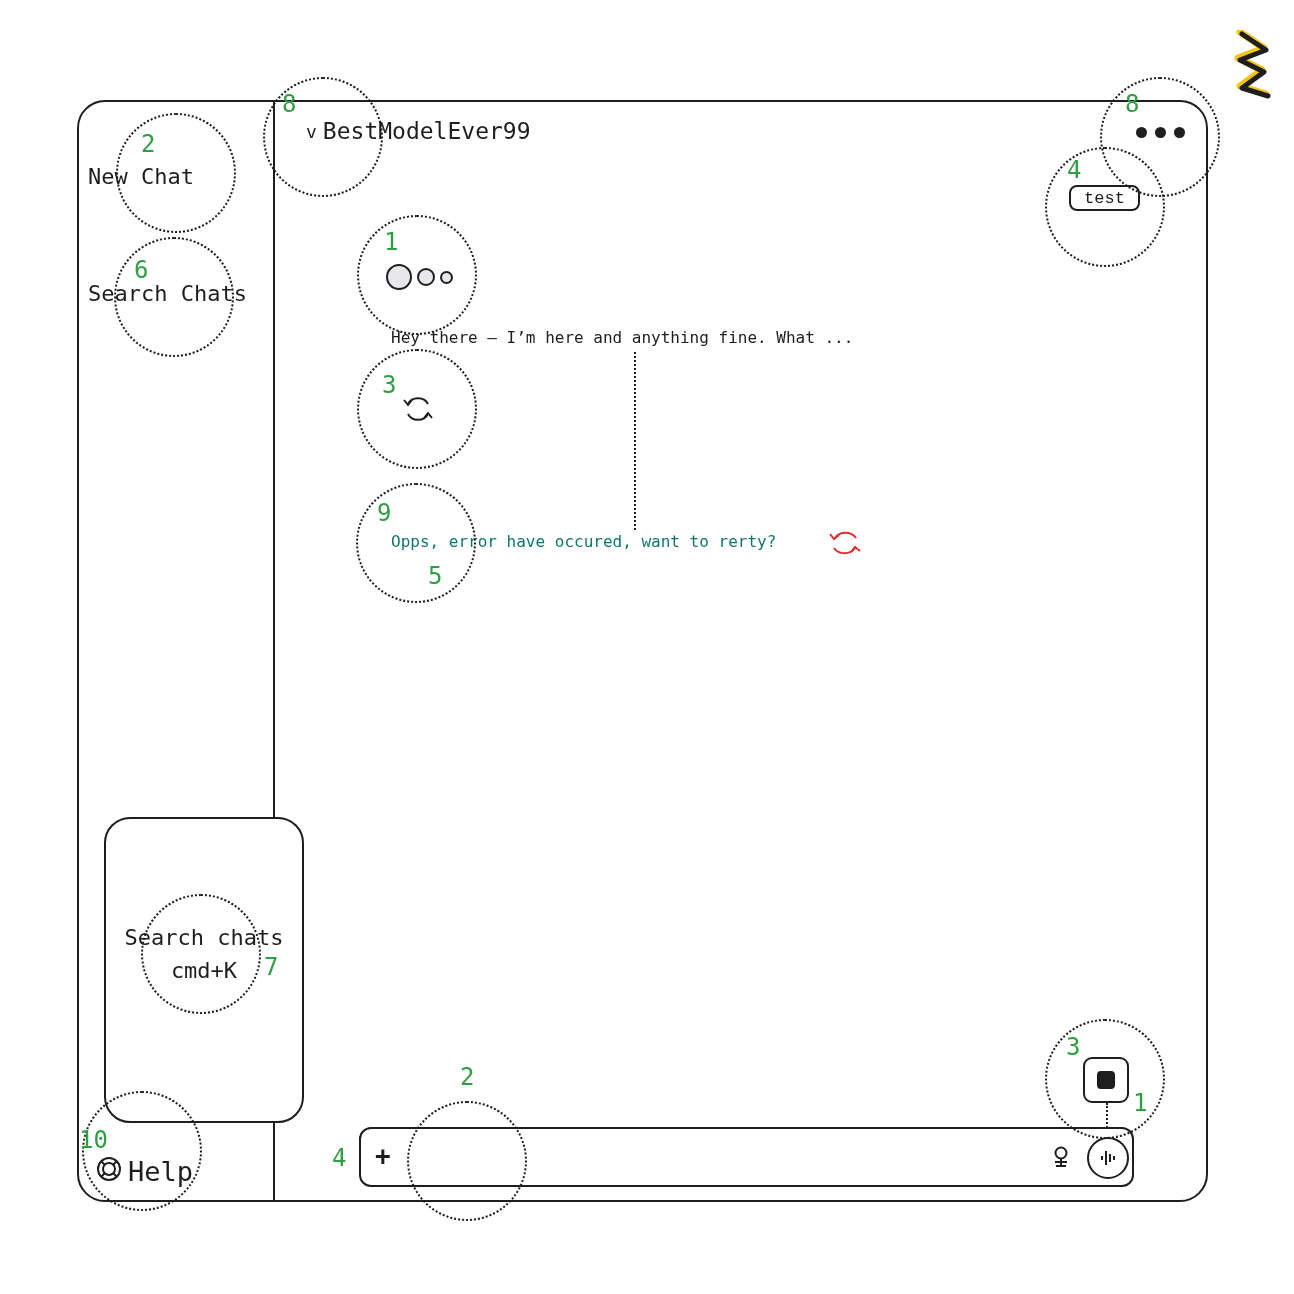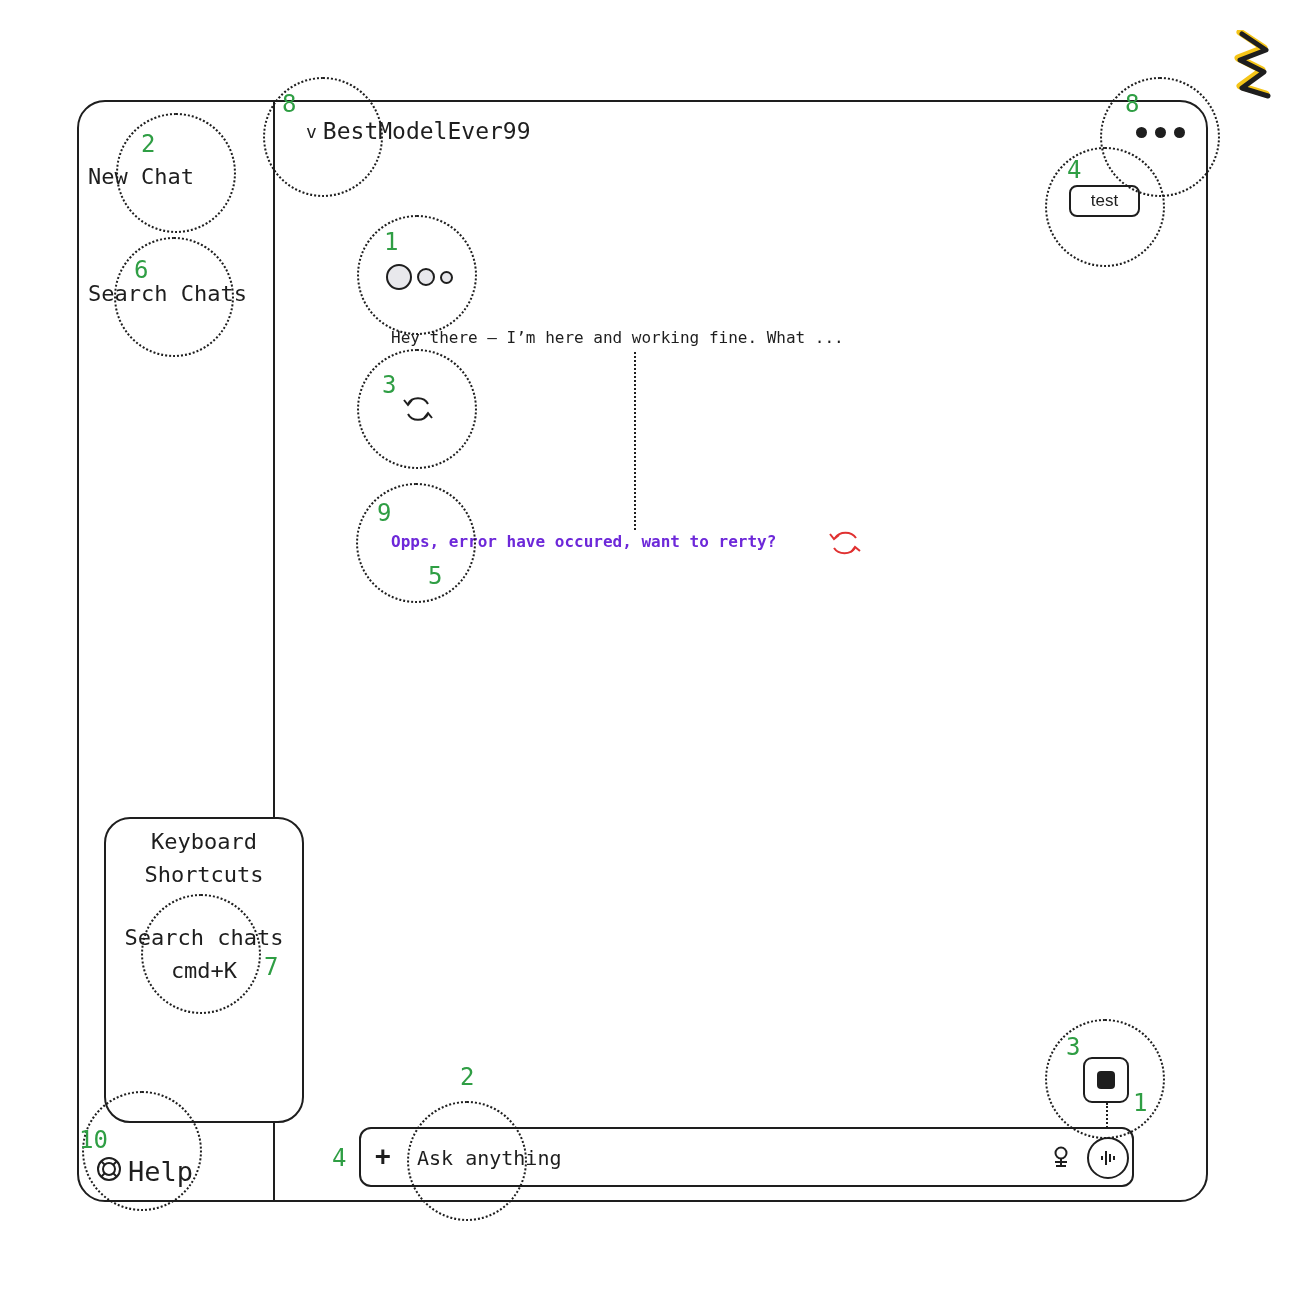--- a/index.html
+++ b/index.html
@@ -16,34 +16,34 @@
 
     .sidebar-link { position: absolute; font-size: 22px; color: #1e1e1e; white-space: nowrap; cursor: pointer; }
 
     .model-select { position: absolute; left: 306px; top: 118px; font-size: 23px; white-space: nowrap; cursor: pointer; display: flex; align-items: center; gap: 6px; }
     .model-select .chev { font-size: 18px; }
 
     .more-btn { position: absolute; left: 1136px; top: 127px; display: flex; gap: 8px; cursor: pointer; }
     .more-btn span { width: 11px; height: 11px; border-radius: 50%; background: #1e1e1e; display: block; }
 
     .test-btn {
-      position: absolute; left: 1069px; top: 185px; width: 71px; height: 32px;
+      position: absolute; left: 1069px; top: 185px; width: 71px; height: 26px;
       border: 2px solid #1e1e1e; border-radius: 8px; background: #fff;
       font-size: 17px; display: flex; align-items: center; justify-content: center; cursor: pointer;
-      font-family: Liberation Sans, sans-serif;
+      font-family: Liberation Mono, monospace;
     }
 
     .typing { position: absolute; left: 386px; top: 264px; display: flex; align-items: center; gap: 5px; }
     .typing span { display: block; border: 2px solid #1e1e1e; border-radius: 50%; background: #e8e8ec; }
 
     .msg-text { position: absolute; left: 391px; top: 328px; font-size: 16px; white-space: nowrap; }
 
     .regen-icon { position: absolute; left: 400px; top: 392px; width: 36px; height: 34px; cursor: pointer; }
 
-    .error-text { position: absolute; left: 391px; top: 532px; font-size: 16px; color: #6d28d9; white-space: nowrap; font-weight: bold; }
+    .error-text { position: absolute; left: 391px; top: 532px; font-size: 16px; color: #0f766e; white-space: nowrap; }
     .error-retry { position: absolute; left: 826px; top: 526px; width: 38px; height: 34px; cursor: pointer; }
 
     .vline-dotted { position: absolute; border-left: 2px dotted #1e1e1e; }
 
     .shortcuts-panel {
       position: absolute; left: 104px; top: 817px; width: 200px; height: 306px;
       border: 2px solid #1e1e1e; border-radius: 26px; background: #fff;
     }
     .shortcuts-title { position: absolute; left: 0; right: 0; top: 6px; text-align: center; font-size: 22px; line-height: 33px; }
     .shortcut-item { position: absolute; left: 0; right: 0; top: 102px; text-align: center; font-size: 22px; line-height: 33px; }
@@ -85,24 +85,20 @@
   <path d="M10 4 L34 20 L8 30 L32 42 L10 58 L36 66" fill="none" stroke="#1e1e1e" stroke-width="5" stroke-linecap="round" stroke-linejoin="round"></path>
 </svg>
 
 <div class="frame"></div>
 <div class="sidebar-divider"></div>
 
 <div class="sidebar-link" style="left:88px; top:164px;">New Chat</div>
 <div class="sidebar-link" style="left:88px; top:281px;">Search Chats</div>
 
 <div class="shortcuts-panel">
-  <div class="shortcuts-title">
-    <div>Keyboard</div>
-    <div>Shortcuts</div>
-  </div>
   <div class="shortcut-item">
     <div>Search chats</div>
     <div>cmd+K</div>
   </div>
 </div>
 
 <div class="help-link">
   <svg width="26" height="26" viewBox="0 0 26 26">
     <circle cx="13" cy="13" r="11" fill="none" stroke="#1e1e1e" stroke-width="2"></circle>
     <circle cx="13" cy="13" r="6" fill="none" stroke="#1e1e1e" stroke-width="2"></circle>
@@ -126,21 +122,21 @@
 </div>
 
 <div class="test-btn">test</div>
 
 <div class="typing">
   <span style="width:26px;height:26px;"></span>
   <span style="width:18px;height:18px;"></span>
   <span style="width:13px;height:13px;"></span>
 </div>
 
-<div class="msg-text">Hey there – I’m here and working fine. What ...</div>
+<div class="msg-text">Hey there – I’m here and anything fine. What ...</div>
 
 <svg class="regen-icon" viewBox="0 0 36 34">
   <g>
     <path d="M28 12 A11 10 0 0 0 8 12" fill="none" stroke="#1e1e1e" stroke-width="2"></path>
     <path d="M4 8 L8 13 L12 8" fill="none" stroke="#1e1e1e" stroke-width="2"></path>
     <path d="M8 22 A11 10 0 0 0 28 22" fill="none" stroke="#1e1e1e" stroke-width="2"></path>
     <path d="M24 26 L28 21 L32 26" fill="none" stroke="#1e1e1e" stroke-width="2"></path>
   </g>
 </svg>
 
@@ -157,21 +153,20 @@
   </g>
 </svg>
 
 <div class="stop-btn">
   <span></span>
 </div>
 <div class="vline-dotted" style="left:1106px; top:1103px; height:32px;"></div>
 
 <div class="composer">
   <div class="plus-btn">+</div>
-  <input class="composer-input" type="text" placeholder="Ask anything" style="">
   <svg class="bulb-icon" viewBox="0 0 20 26">
     <circle cx="10" cy="8" r="5.5" fill="none" stroke="#1e1e1e" stroke-width="2"></circle>
     <line x1="10" y1="14" x2="10" y2="22" stroke="#1e1e1e" stroke-width="2"></line>
     <line x1="4" y1="17" x2="16" y2="17" stroke="#1e1e1e" stroke-width="2"></line>
     <line x1="5" y1="21" x2="15" y2="21" stroke="#1e1e1e" stroke-width="2"></line>
   </svg>
   <div class="voice-btn">
     <svg width="20" height="18" viewBox="0 0 20 18">
       <line x1="4" y1="7" x2="4" y2="11" stroke="#1e1e1e" stroke-width="2"></line>
       <line x1="8" y1="2" x2="8" y2="16" stroke="#1e1e1e" stroke-width="2"></line>

